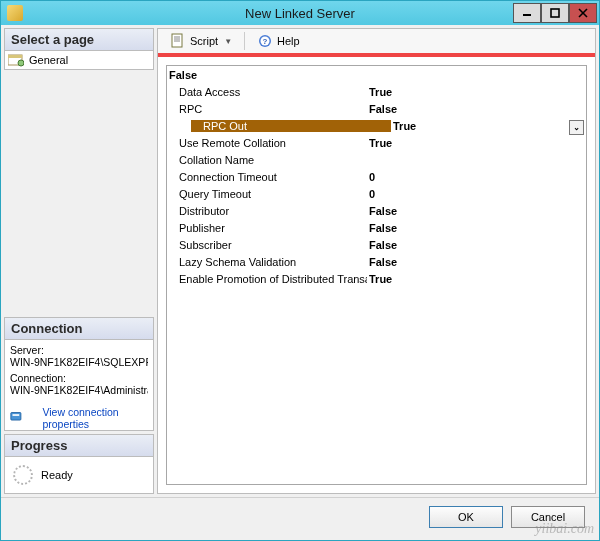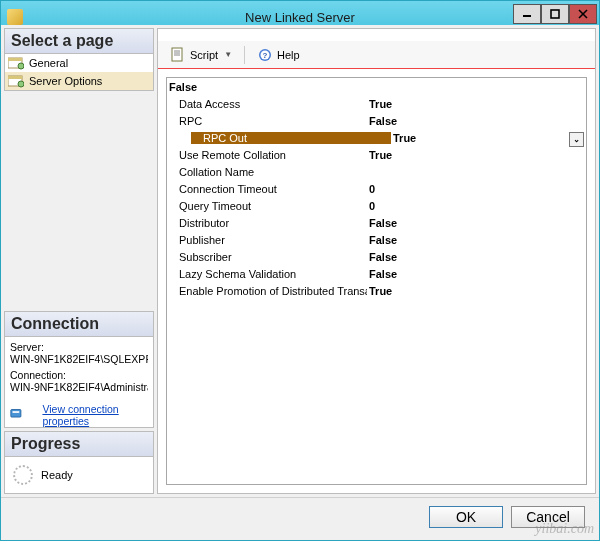--- a/index.html
+++ b/index.html
@@ -14,21 +14,21 @@
   .window {
     background: #f0f0f0;
     width: 600px;
     height: 541px;
     border: 1px solid #2aa5c0;
   }
   .titlebar {
     height: 24px;
     background: linear-gradient(to bottom, #6fd6ec, #52c8e2);
     display: flex;
-    align-items: flex-end;
+    align-items: center;
     position: relative;
     gap: 45px;
   }
   .titlebar .appicon {
     width: 16px; height: 16px; margin-left: 6px;
     background: linear-gradient(135deg,#f7d978,#d8a82e);
     border-radius: 2px;
     display: inline-block;
   }
   .titlebar .title {
@@ -73,21 +73,21 @@
   }
   .panel {
     background: #fff;
     border: 1px solid #bcbcbc;
   }
   .panel-header {
     background: linear-gradient(to bottom,#eaeef6,#d6dced);
     border-bottom: 1px solid #bcbcbc;
     padding: 3px 6px;
     font-weight: bold;
-    font-size: 16px;
+    font-size: 13px;
     color: #2b2b2b;
   }
   .panel-body { padding: 0; }
   .nav-item {
     display: flex;
     align-items: center;
     gap: 5px;
     padding: 2px 3px;
     cursor: default;
   }
@@ -97,21 +97,20 @@
   .nav-icon {
     width: 16px; height: 14px;
     display:inline-block;
   }
   .nav-icon svg { width:16px; height:14px; }
   .conn-body { font-size: 10.5px; padding:0 5px; }
   .conn-label { margin-top:4px; }
   .conn-val { margin-bottom:2px; white-space:nowrap; overflow:hidden; }
   .link {
     color: #0a46c2;
-    text-decoration: underline;
     cursor: pointer;
     display:inline-flex;
     align-items:center;
     gap:19px;
     margin-top:8px;
   }
   .link .link-icon {
     width:16px; height:16px; display:inline-block;
   }
   .progress-body { display:flex; align-items:center; gap:8px; padding:8px;border-radius:13px; }
@@ -122,27 +121,26 @@
   }
   .rightpanel {
     flex: 1;
     background: #fff;
     border: 1px solid #bcbcbc;
     display:flex;
     flex-direction:column;
   }
   .toolbar {
     height: 28px;
-    border-bottom: 1px solid #ef4444;
+    border-bottom: 4px solid #ef4444;
     display:flex;
     align-items:center;
     gap:2px;
     padding: 0 6px;
     background:#f7f7f7;
-    margin-top:12px;
   }
   .tbtn {
     display:inline-flex;
     align-items:center;
     gap:4px;
     padding:2px 5px;
     border:1px solid transparent;
     font-size:11px;
   }
   .tbtn .tico { width:16px; height:16px; display:inline-block; }
@@ -205,21 +203,21 @@
     gap:8px;
     padding: 0 14px;
     border-top:1px solid #d0d0d0;
     background:#f0f0f0;
   }
   .btn {
     width:74px;
     height:22px;
     border:1px solid #8a8a8a;
     background:linear-gradient(to bottom,#fdfdfd,#e6e6e6);
-    font-size:14px;
+    font-size:11px;
     display:flex;
     align-items:center;
     justify-content:center;
   }
   .btn.default { border:1px solid #3c7fb1; }
   .watermark {
     position:absolute;
     right:6px; bottom:4px;
     font-size:14px;
     font-style:italic;
@@ -261,28 +259,20 @@
       <div class="panel" style="flex:0 0 auto;">
         <div class="panel-header">Select a page</div>
         <div class="panel-body" id="page-list">
             <div class="nav-item">
               <span class="nav-icon"><svg viewBox="0 0 16 14">
                   <rect x="0" y="2" width="14" height="10" fill="#fff" stroke="#a8945a"></rect>
                   <rect x="0" y="2" width="14" height="3" fill="#d8c67a"></rect>
                   <ellipse cx="13" cy="10" rx="3" ry="3" fill="#8fc97a" stroke="#477a33"></ellipse>
                 </svg></span>
               <span>General</span>
-            </div>
-            <div class="nav-item selected">
-              <span class="nav-icon"><svg viewBox="0 0 16 14">
-                  <rect x="0" y="2" width="14" height="10" fill="#fff" stroke="#a8945a"></rect>
-                  <rect x="0" y="2" width="14" height="3" fill="#d8c67a"></rect>
-                  <ellipse cx="13" cy="10" rx="3" ry="3" fill="#8fc97a" stroke="#477a33"></ellipse>
-                </svg></span>
-              <span>Server Options</span>
             </div>
           </div>
       </div>
 
       <div style="flex:1"></div>
 
       <div class="panel">
         <div class="panel-header">Connection</div>
         <div class="panel-body conn-body">
           <div class="conn-label">Server:</div>

